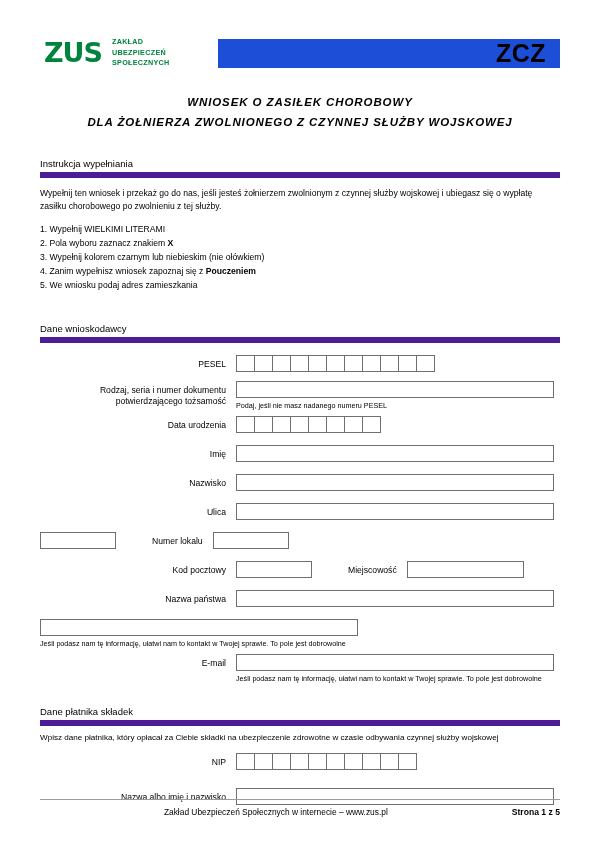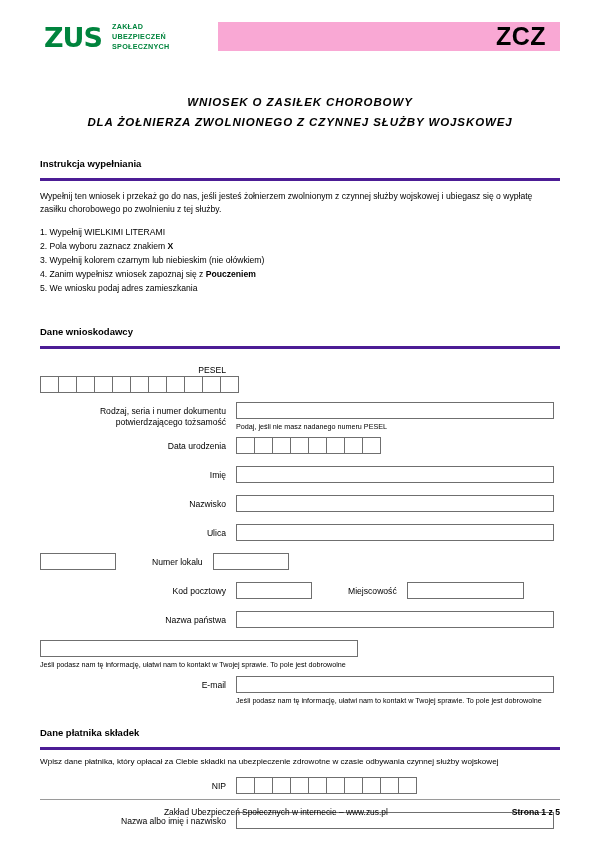--- a/index.html
+++ b/index.html
@@ -20,21 +20,21 @@
     left: 0; top: 0;
     width: 600px;
     height: 849px;
     box-sizing: border-box;
     padding: 22px 40px 0 40px;
   }
 
   
   .header {
     display: flex;
-    align-items: flex-start;
+    align-items: flex-end;
     height: 46px;
     margin-bottom: 0;
   }
   .logo-block {
     display: flex;
     align-items: center;
     width: 178px;
     background: #ffffff;
     padding-left: 4px;
     box-sizing: border-box;
@@ -51,21 +51,21 @@
   .zus-words {
     font-size: 7.2px;
     line-height: 1.42;
     font-weight: bold;
     color: #00843d;
     letter-spacing: 0.3px;
     text-transform: uppercase;
   }
   .header-band {
     flex: 1;
-    background: #f9a8d4;
+    background: #1d4ed8;
     display: flex;
     align-items: center;
     justify-content: flex-end;
     padding-right: 14px;
   }
   .form-code {
     font-size: 25px;
     font-weight: bold;
     letter-spacing: 0.5px;
   }
@@ -77,24 +77,24 @@
     font-weight: bold;
     letter-spacing: 0.9px;
     margin-top: 24px;
     line-height: 1.75;
     font-style: italic;
   }
 
   
   .section-head {
     font-size: 9.5px;
-    font-weight: bold;
+    font-weight: normal;
     margin-top: 26px;
-    padding-bottom: 9px;
-    border-bottom: 3px solid #4c1d95;
+    padding-bottom: 3px;
+    border-bottom: 6px solid #4c1d95;
   }
   .instr-text {
     font-size: 8.6px;
     line-height: 1.5;
     margin-top: 9px;
   }
   .instr-list {
     font-size: 8.6px;
     line-height: 1.62;
     margin-top: 10px;
@@ -213,21 +213,21 @@
   <div class="instr-list">
     <div>1. Wypełnij WIELKIMI LITERAMI</div>
     <div>2. Pola wyboru zaznacz znakiem <span class="bold">X</span></div>
     <div>3. Wypełnij kolorem czarnym lub niebieskim (nie ołówkiem)</div>
     <div>4. Zanim wypełnisz wniosek zapoznaj się z <span class="bold">Pouczeniem</span></div>
     <div>5. We wniosku podaj adres zamieszkania</div>
   </div>
 
   <div class="section-head" style="margin-top:30px;">Dane wnioskodawcy</div>
 
-  <div class="row" style="margin-top:12px;flex-direction:column;">
+  <div class="row" style="margin-top:12px;">
     <div class="row-label">PESEL</div>
     <div class="row-field">
       <div class="boxes">
         <div class="cell"></div>
         <div class="cell"></div>
         <div class="cell"></div>
         <div class="cell"></div>
         <div class="cell"></div>
         <div class="cell"></div>
         <div class="cell"></div>

